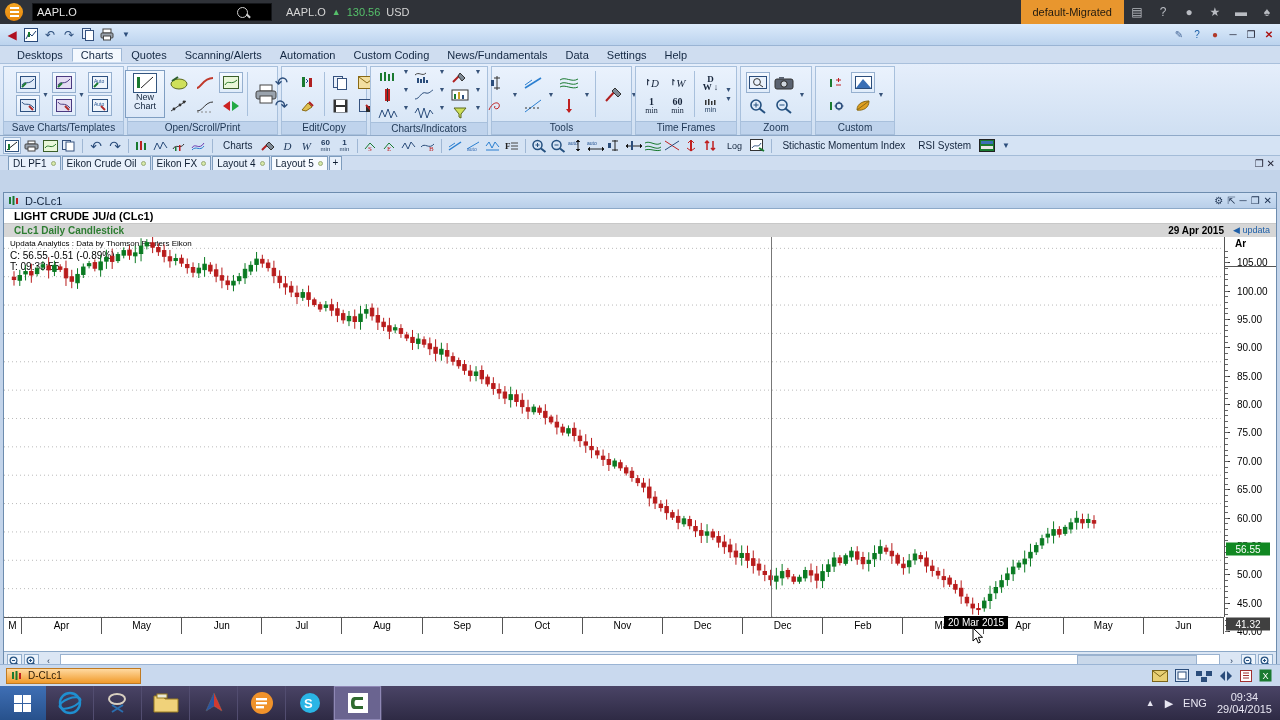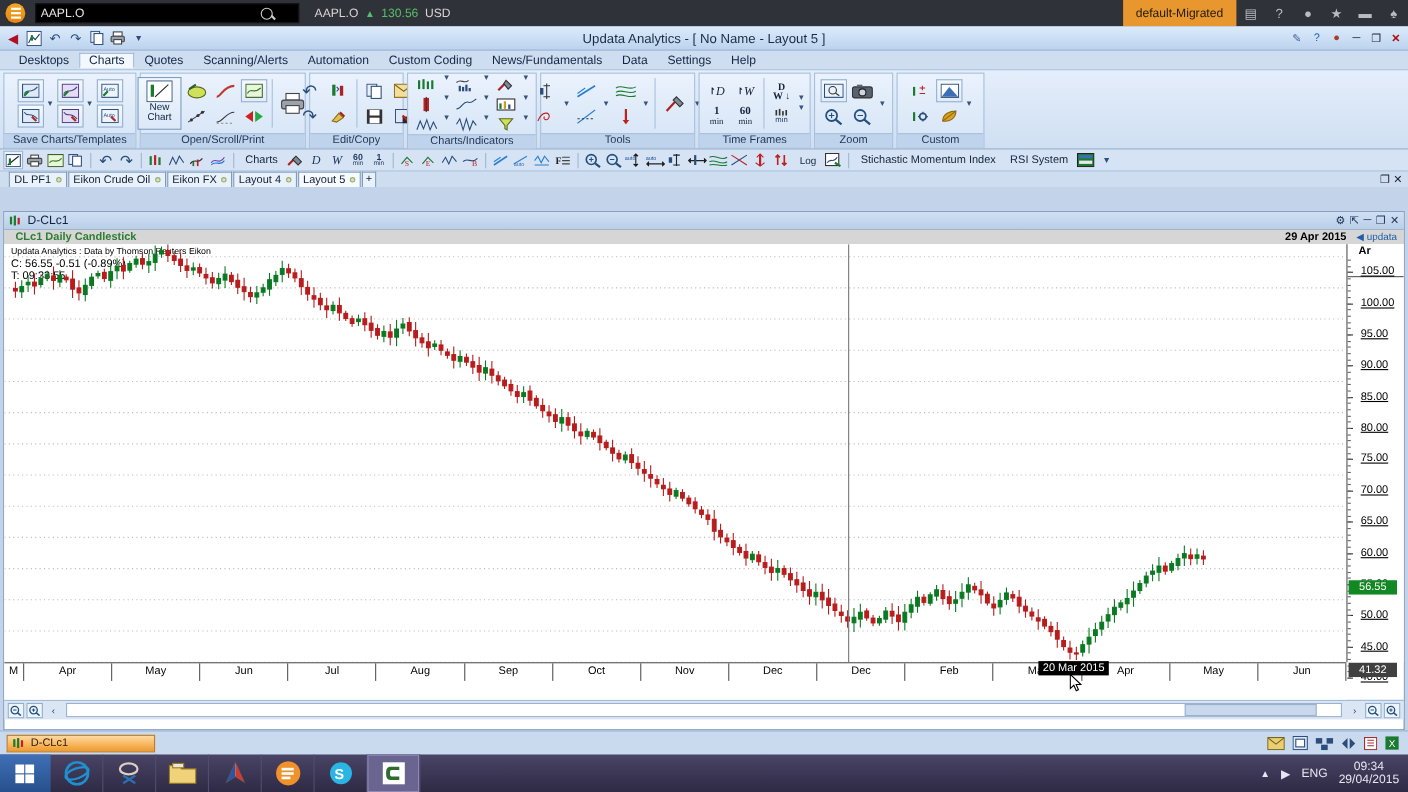--- a/index.html
+++ b/index.html
@@ -144,21 +144,21 @@
     font-weight:normal; font-size:9px; }
   #plotwrap { position:relative; height:414px; background:#fff; }
   #plot { position:absolute; left:0; top:0; right:52px; bottom:34px;
     background:#fff; overflow:hidden; }
   #plot .glabel { position:absolute; font-size:10px; color:#000; white-space:nowrap; }
   #yaxis { position:absolute; right:0; top:0; width:52px; bottom:34px;
     background:#fff; border-left:1px solid #555; }
   #yaxis .yhead { height:30px; font-size:10px; font-weight:bold; color:#000;
     padding-left:10px; line-height:14px; border-bottom:1px solid #555; }
   #yaxis .ylab { position:absolute; left:12px; font-size:10px; color:#000;
-    transform:translateY(-50%);text-decoration:underline; }
+    transform:translateY(-50%); }
   #yaxis .ytick { position:absolute; left:0; width:5px; height:1px; background:#333; }
   #yaxis .ypill { position:absolute; left:1px; width:44px; height:13px;
     font-size:10px; color:#fff; text-align:center; line-height:13px;
     transform:translateY(-50%); }
   #yaxis .ypill.green { background:#118822;margin-top:12px; }
   #yaxis .ypill.dark { background:#404040; }
   #xaxis { position:absolute; left:0; right:52px; bottom:0; height:34px;
     background:#fff; border-top:1px solid #555; }
   #xyear { height:17px; position:relative; border-bottom:1px solid #555; }
   #xyear .yr { position:absolute; top:1px; font-size:10px; color:#000; }
@@ -262,21 +262,20 @@
       </span>
       <span class="qicon">
         <svg width="14" height="13" viewBox="0 0 14 13">
             <rect x="3" y="1" width="8" height="4" fill="#fff" stroke="#444"></rect>
             <rect x="1" y="5" width="12" height="5" rx="1" fill="#9aa3ad" stroke="#444"></rect>
             <rect x="3.5" y="8" width="7" height="4" fill="#fff" stroke="#444"></rect>
           </svg>
       </span>
       <span class="qicon" style="font-size:8px;color:#2c4e7c;">▼</span>
     </div>
-    <div id="apptitle">Updata Analytics - [ No Name - Layout 5 ]</div>
     <div id="winctl">
       <span class="wb" style="color:#4a6a9a;">✎</span>
       <span class="wb" style="color:#1b5fa8;">?</span>
       <span class="wb" style="color:#b03a2a;">●</span>
       <span class="wb">─</span>
       <span class="wb">❐</span>
       <span class="wb close">✕</span>
     </div>
   </div>
 
@@ -985,20 +984,21 @@
       <span class="dtitle">D-CLc1</span>
       <span class="dctl">
         <span>⚙</span>
         <span>⇱</span>
         <span>─</span>
         <span>❐</span>
         <span>✕</span>
       </span>
     </div>
 
+    <div id="chartTitle">LIGHT CRUDE JU/d (CLc1)</div>
 
     <div id="chartSub">
       <span>CLc1 Daily Candlestick</span>
       <span class="rightdate">29 Apr 2015</span>
       <span class="updata">◀ updata</span>
     </div>
 
     <div id="plotwrap">
 
       <div id="plot">

